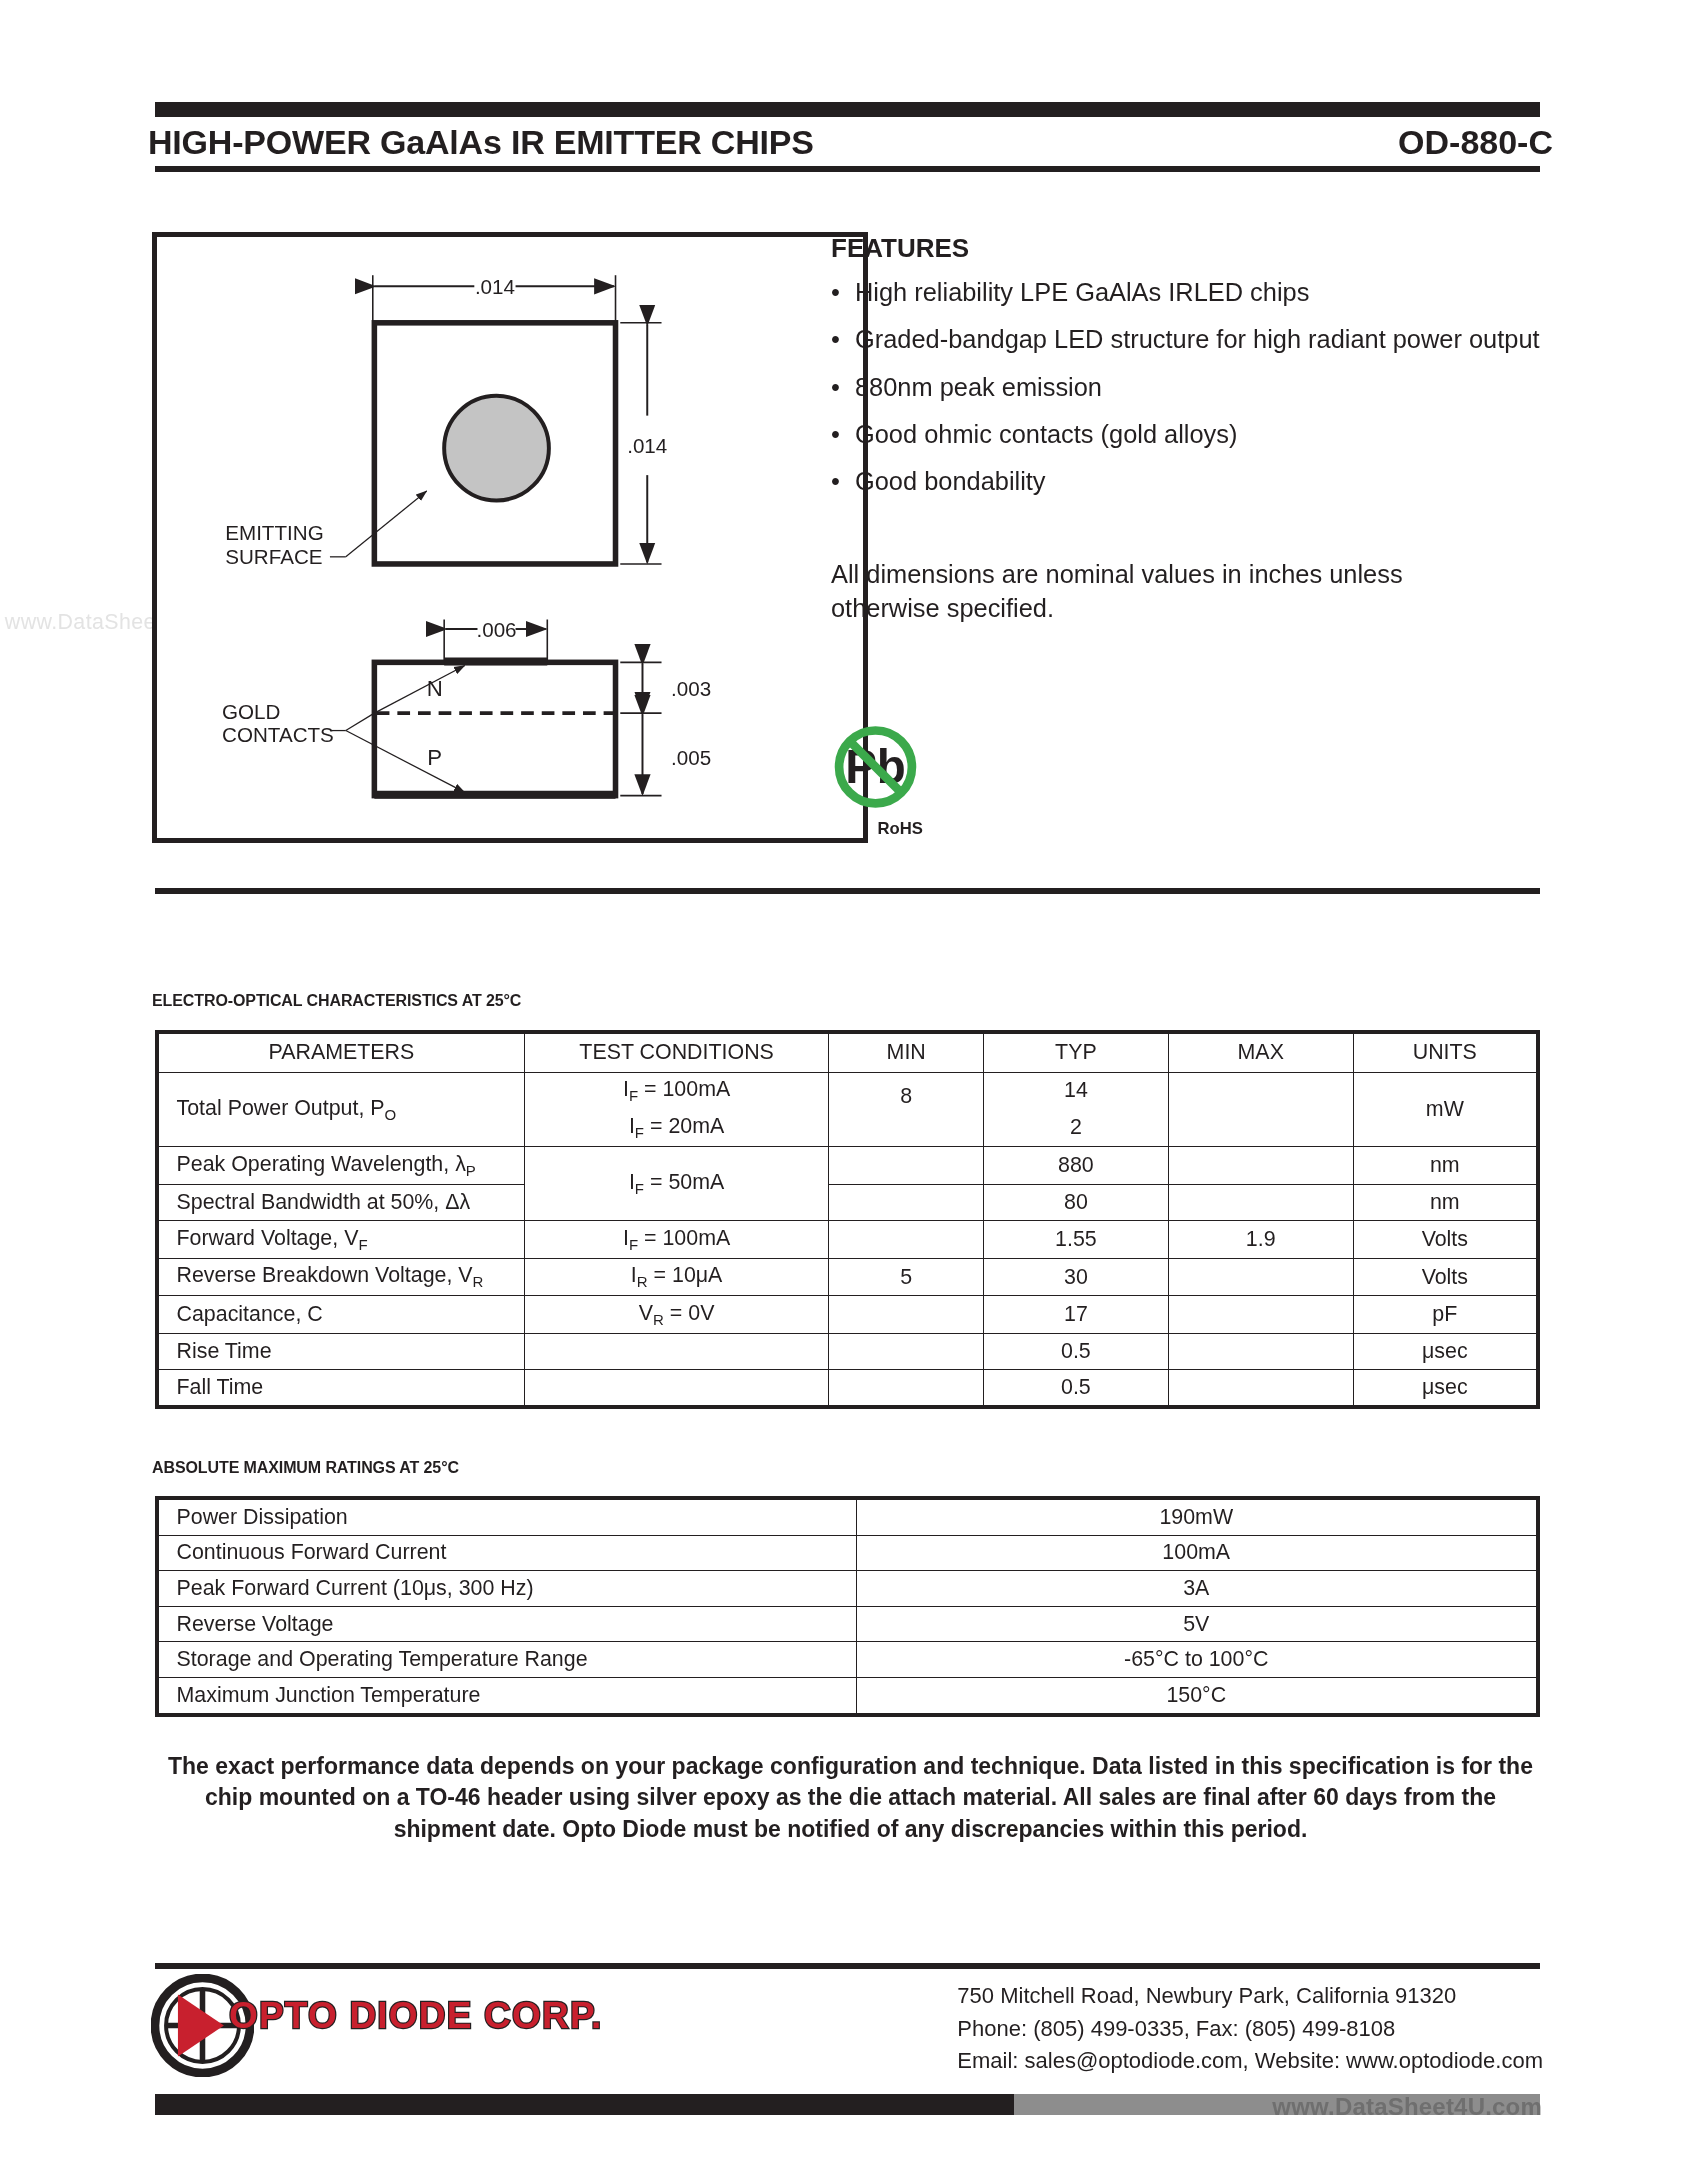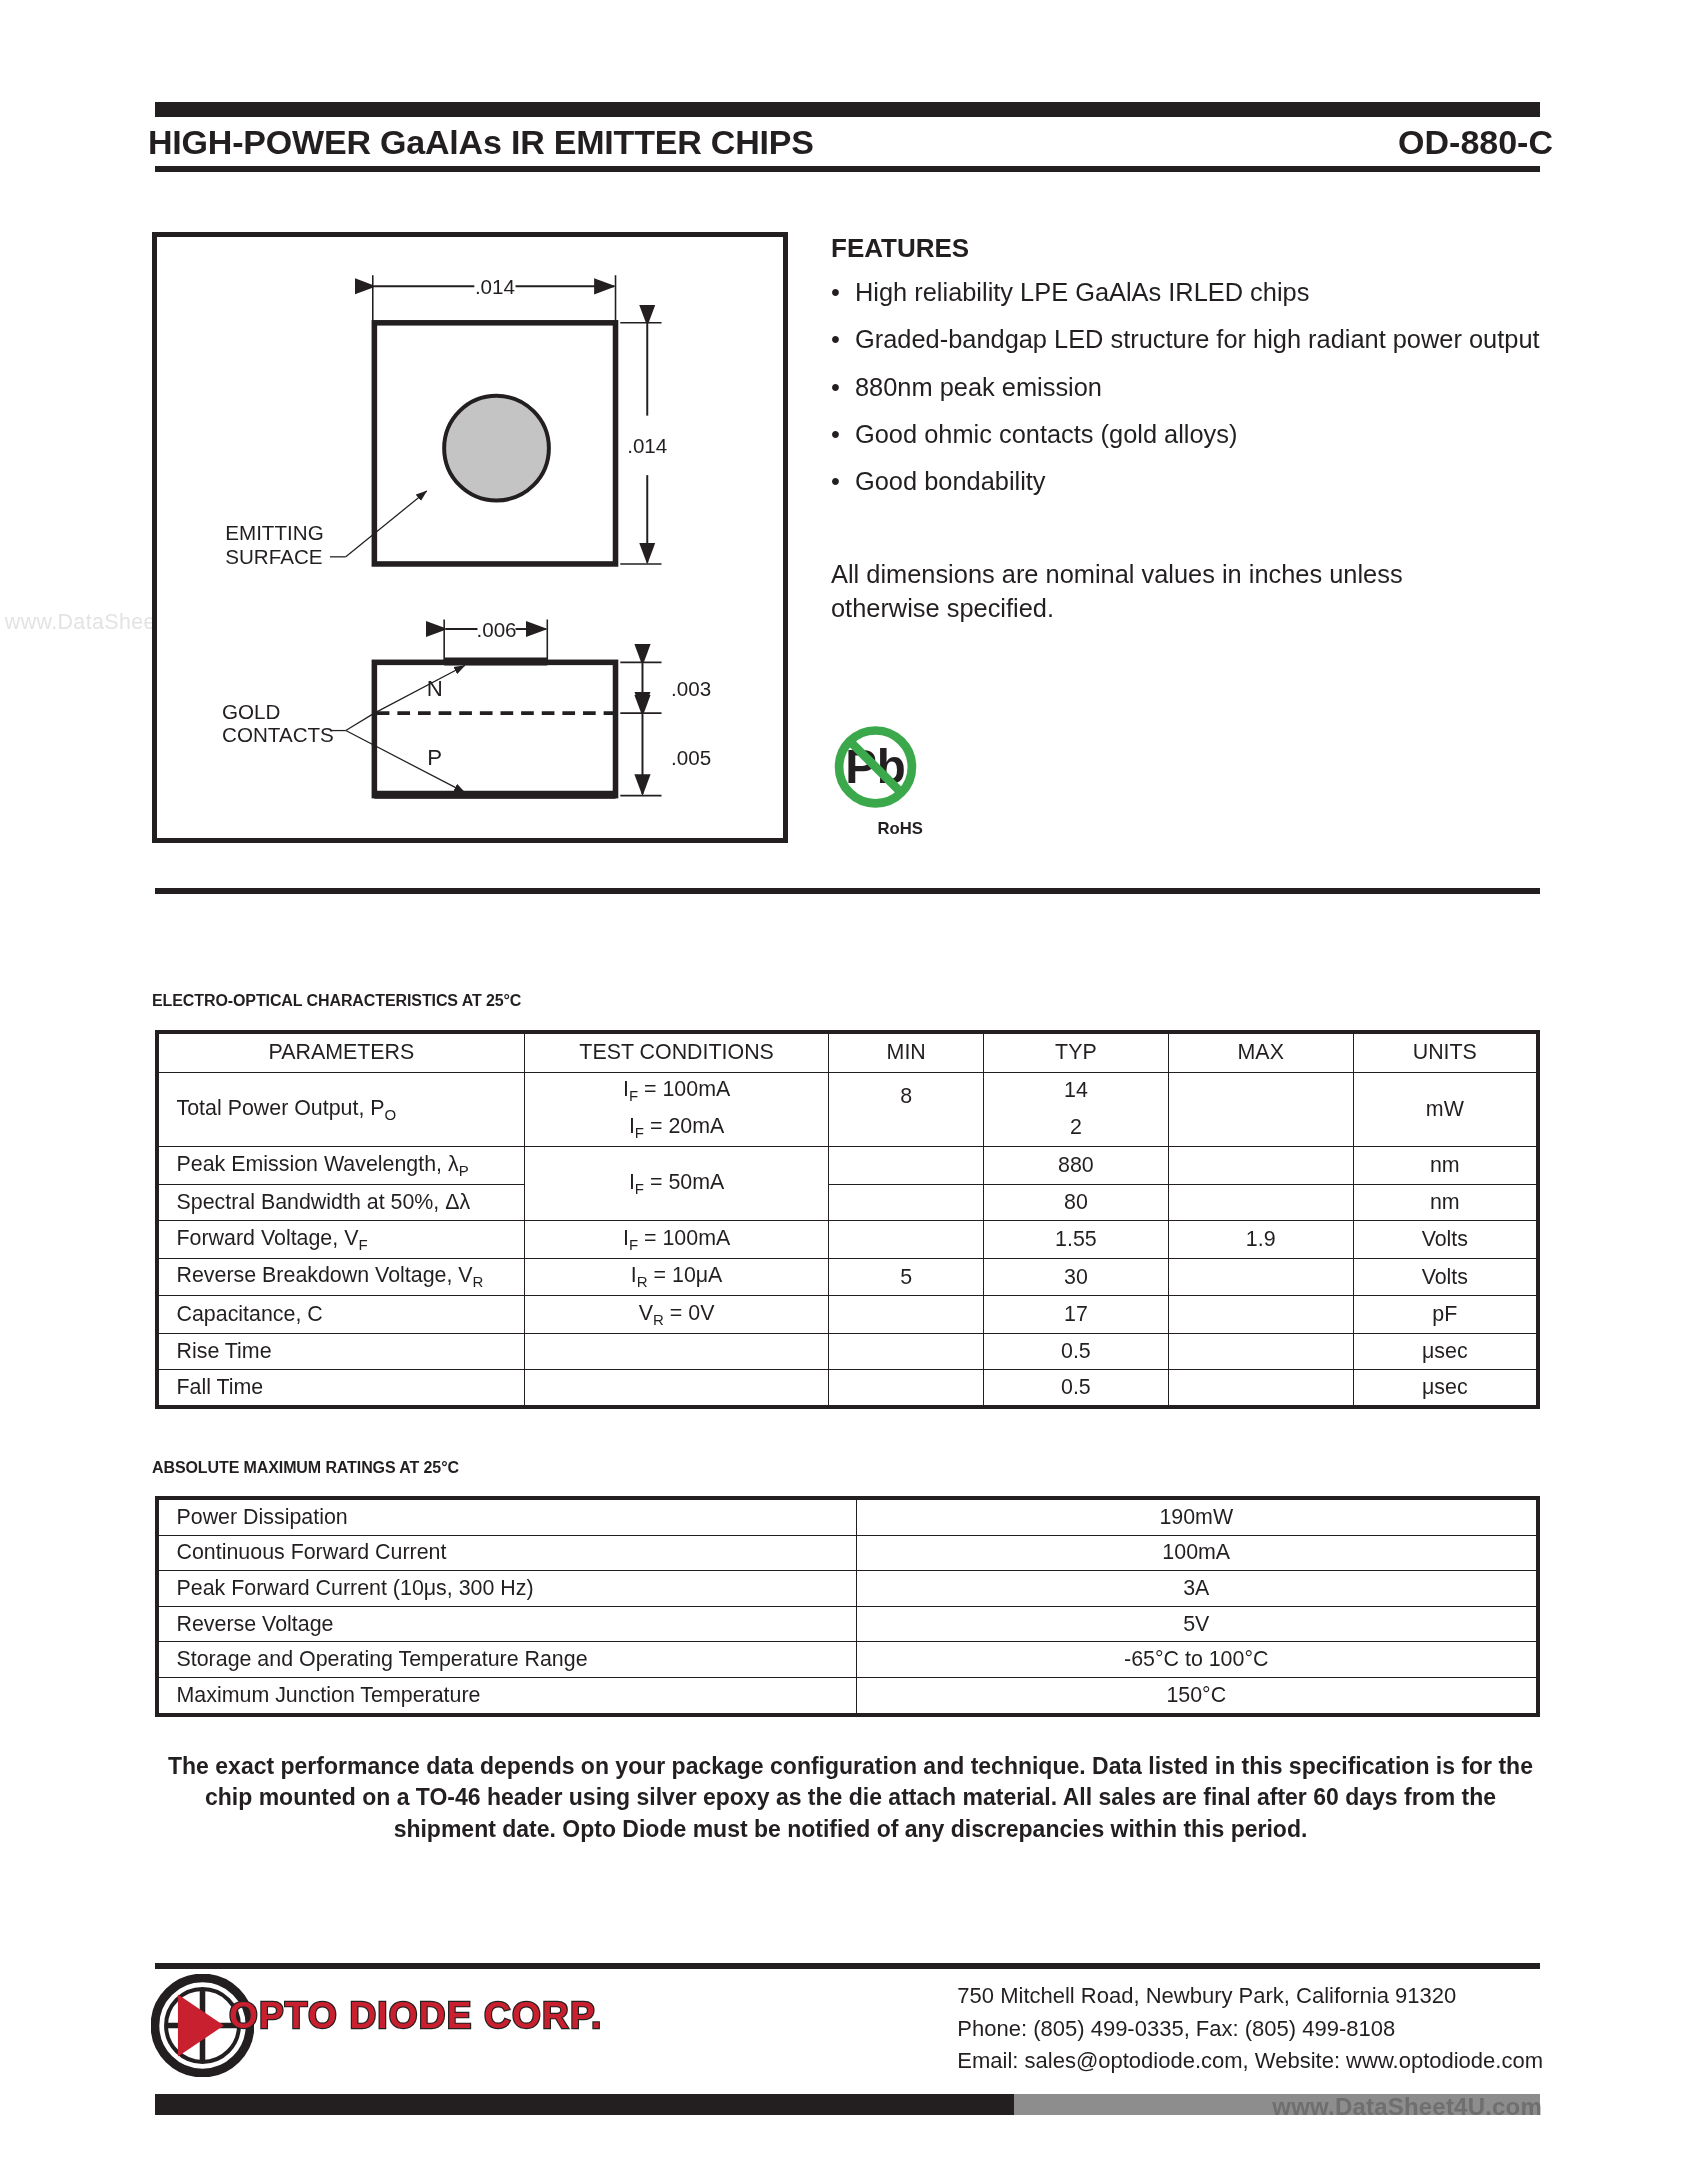--- a/index.html
+++ b/index.html
@@ -47,21 +47,21 @@
     background: #231f20;
   }
   .sec-rule {
     position: absolute; left: 155px; top: 888px; width: 1385px; height: 6.4px;
     background: #231f20;
   }
 
   
   .diagram {
     position: absolute; left: 152px; top: 232px;
-    width: 636px; height: 611px;
+    width: 716px; height: 611px;
     border: 5.6px solid #231f20; background: #fff;
   }
   .dsvg { position: absolute; left: 0; top: 0; }
 
   
   .features-h {
     position: absolute; left: 831px; top: 233px;
     font-size: 26px; font-weight: bold; color: #231f20;
   }
   .feat-list { position: absolute; left: 831px; top: 276px; width: 715px; }
@@ -279,21 +279,21 @@
     </tr>
     <tr>
       <td class="ctr" style="border-top:none;">
         <span>I</span><span class="sub">F</span><span> = 20mA</span>
       </td>
       <td class="ctr" style="border-top:none;">2</td>
     </tr>
 
     <tr>
       <td class="lft">
-        <span>Peak Emission Wavelength, λ</span><span class="sub">P</span>
+        <span>Peak Operating Wavelength, λ</span><span class="sub">P</span>
       </td>
       <td class="ctr" rowspan="2">
         <span>I</span><span class="sub">F</span><span> = 50mA</span>
       </td>
       <td class="ctr"></td>
       <td class="ctr">880</td>
       <td class="ctr"></td>
       <td class="ctr">nm</td>
     </tr>
 

